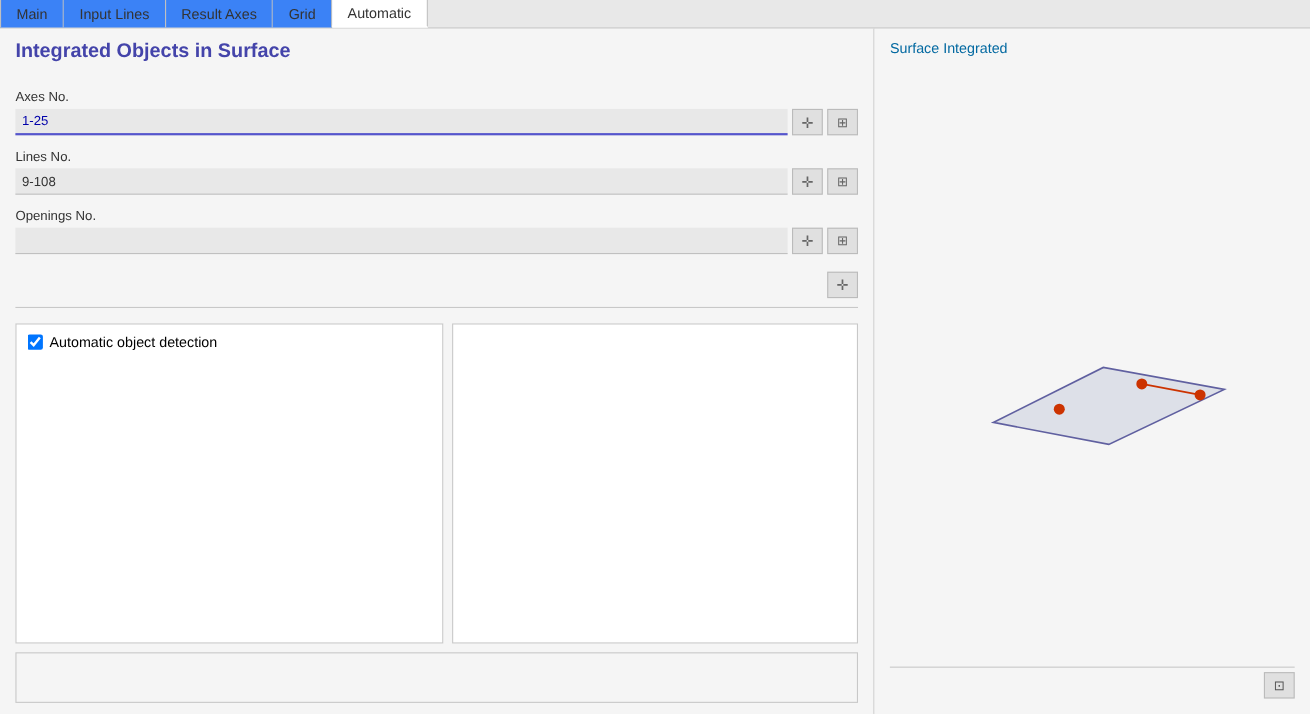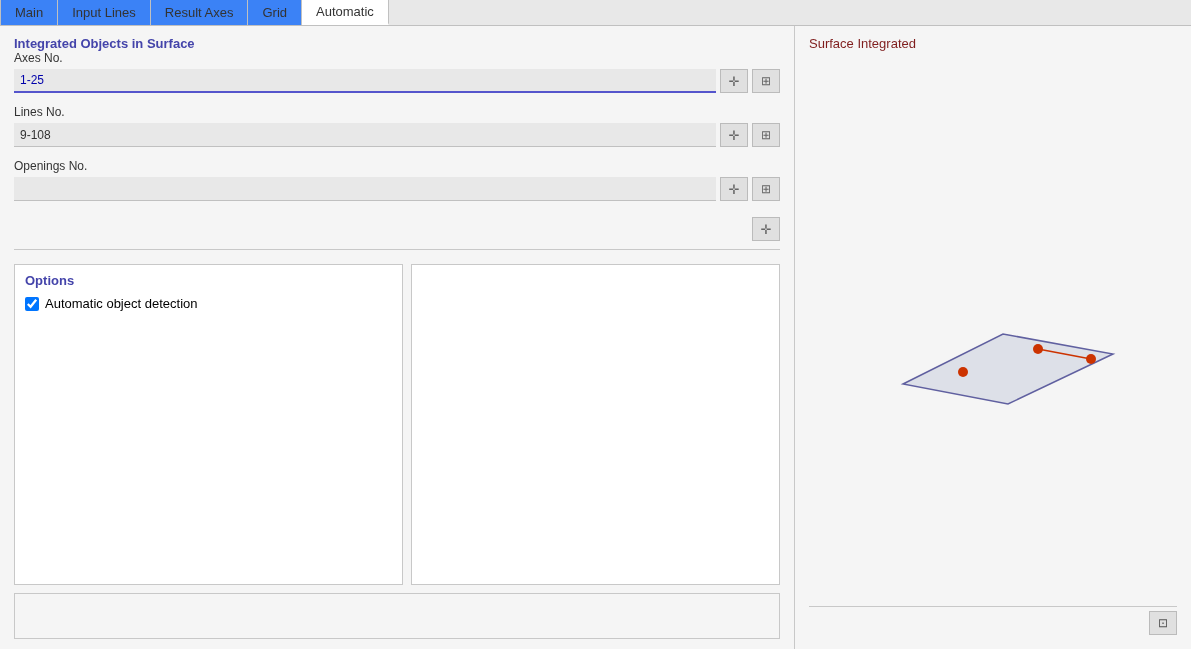--- a/index.html
+++ b/index.html
@@ -37,22 +37,22 @@
       background: #f5f5f5;
       border-right: 1px solid #c8c8c8;
       display: flex;
       flex-direction: column;
       padding: 10px 14px;
     }
 
     .section-title {
       color: #4444aa;
       font-weight: bold;
-      font-size: 13px;
-      margin-bottom: 0;
+      font-size: 18px;
+      margin-bottom: 24px;
     }
 
     .field-group {
       margin-bottom: 12px;
     }
     .field-label {
       color: #333;
       margin-bottom: 4px;
       font-size: 12px;
     }
@@ -149,21 +149,21 @@
 
     
     .right-panel {
       flex: 1;
       background: #f5f5f5;
       padding: 10px 14px;
       display: flex;
       flex-direction: column;
     }
     .right-title {
-      color: #7f1d1d;
+      color: #0369a1;
       font-size: 13px;
       margin-bottom: 10px;
     }
     .surface-diagram {
       flex: 1;
       display: flex;
       align-items: center;
       justify-content: center;
     }
 
@@ -252,21 +252,20 @@
     <div class="extra-row">
       <button class="icon-btn" title="Select">
         <span style="font-size:13px; color:#666;">✛</span>
       </button>
     </div>
 
     <hr class="divider">
 
     <div class="bottom-sections">
       <div class="options-box">
-        <div class="options-title">Options</div>
         <div class="checkbox-row">
           <input type="checkbox" checked="" style="">
           <label>Automatic object detection</label>
         </div>
       </div>
       <div class="empty-box"></div>
     </div>
 
     <div class="bottom-bar">
     </div>

